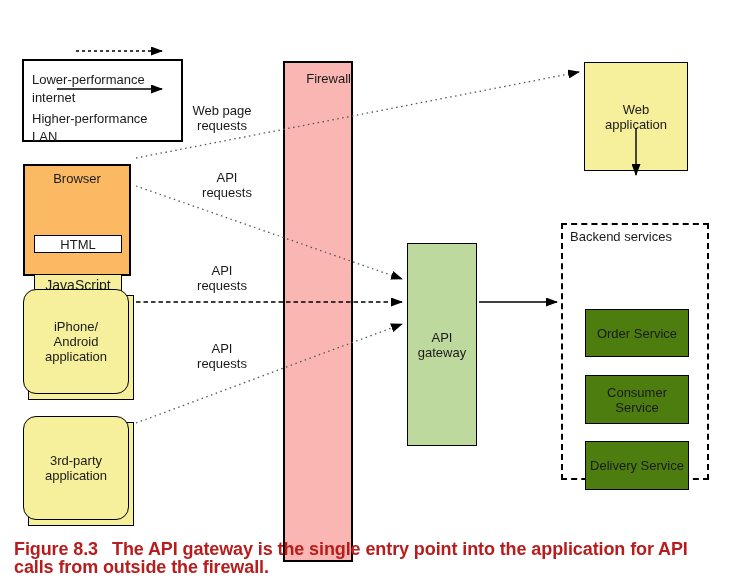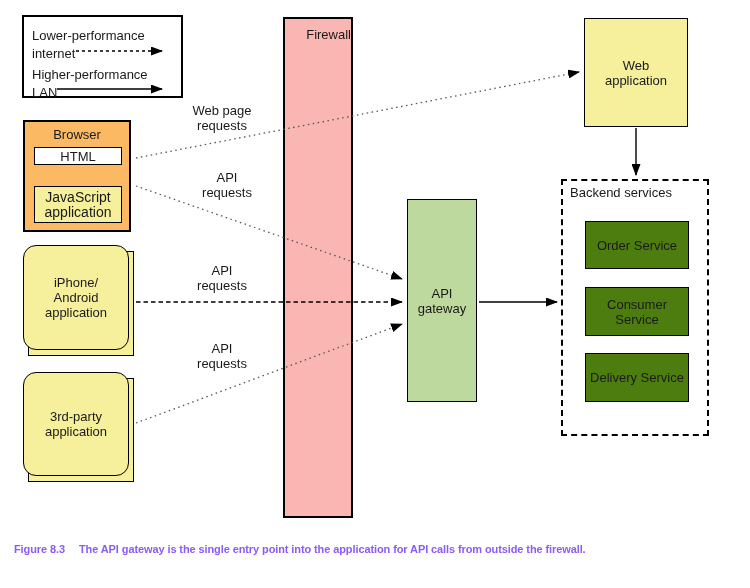--- a/index.html
+++ b/index.html
@@ -21,20 +21,21 @@
     position: absolute;
     left: 0; top: 0;
     width: 750px; height: 588px;
     pointer-events: none;
     z-index: 5;
   }
   .box {
     position: absolute;
     border: 1.5px solid #000;
     text-align: center;
+    margin-top: 44px;
   }
   .flexcenter {
     display: flex;
     flex-direction: column;
     align-items: center;
     justify-content: center;
   }
   
   .legend {
     left: 22px; top: 15px; width: 161px; height: 83px;
@@ -111,24 +112,24 @@
     z-index: 4;
   }
   .el-webpage { left: 180px; top: 103px; }
   .el-api1    { left: 185px; top: 170px; }
   .el-api2    { left: 180px; top: 263px; }
   .el-api3    { left: 180px; top: 341px; }
   
   .caption {
     position: absolute;
     left: 14px; top: 540px; width: 706px;
-    font-size: 11px;
+    font-size: 18px;
     line-height: 18px;
     font-weight: bold;
-    color: #8b5cf6;
+    color: #b91c1c;
     letter-spacing: -0.1px;
   }
   .caption .fig-label { margin-right: 14px; }
 </style>
 </head>
 <body>
 
 <div class="canvas">
 
   <div class="box legend">

